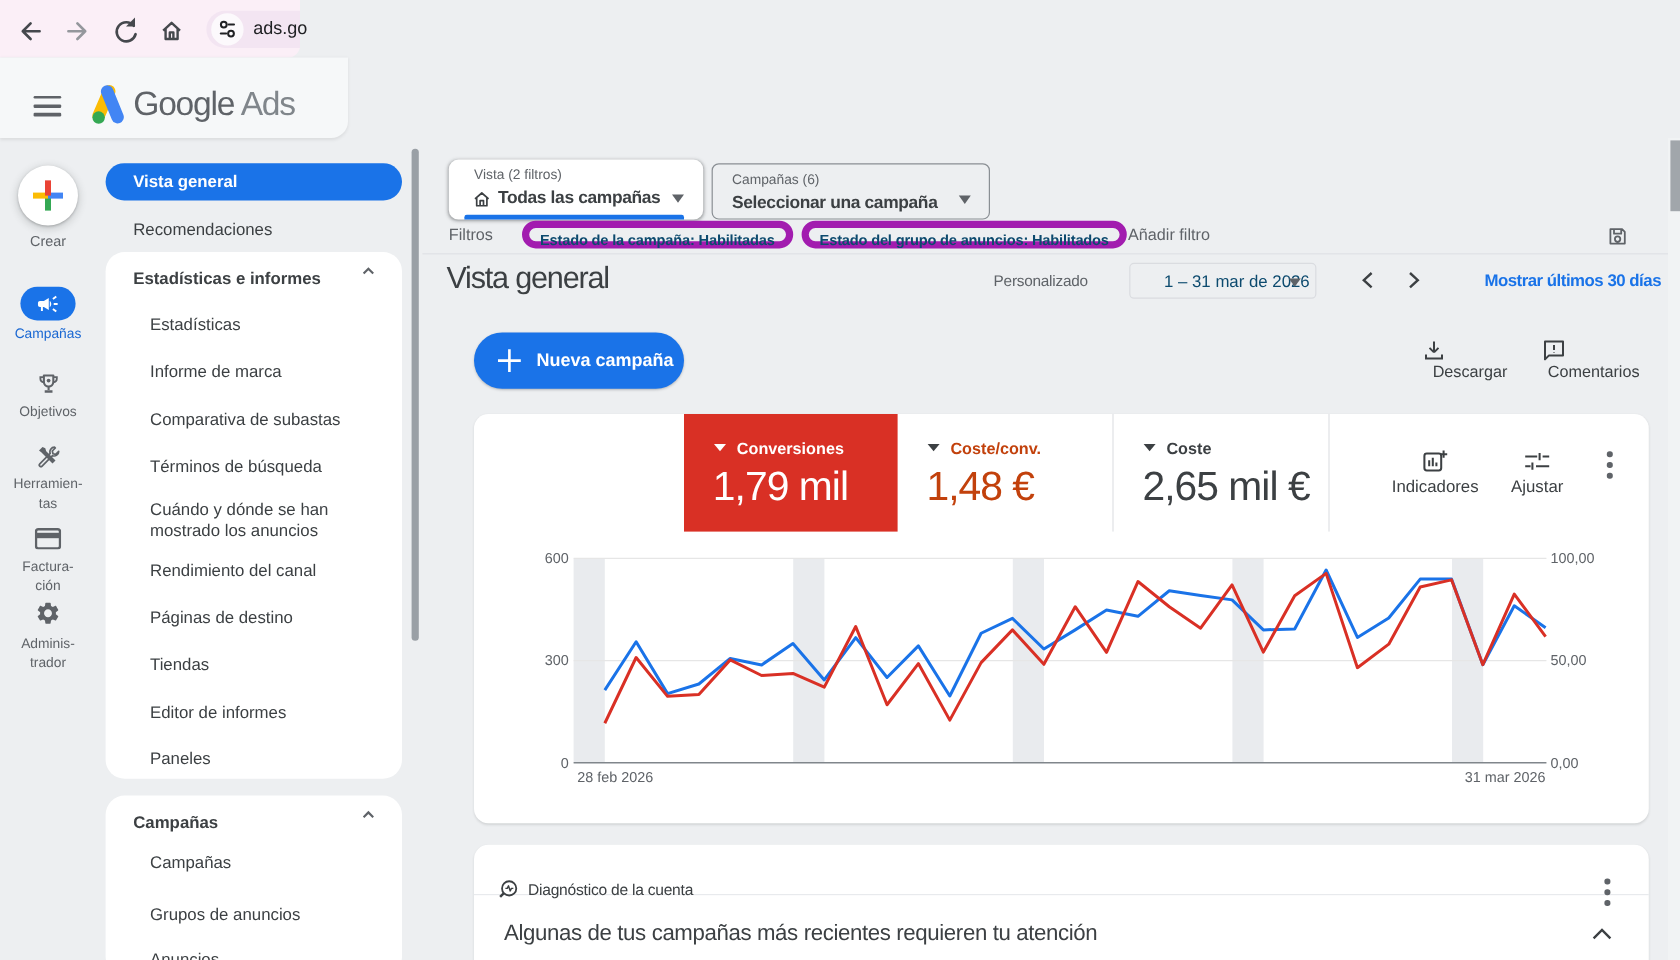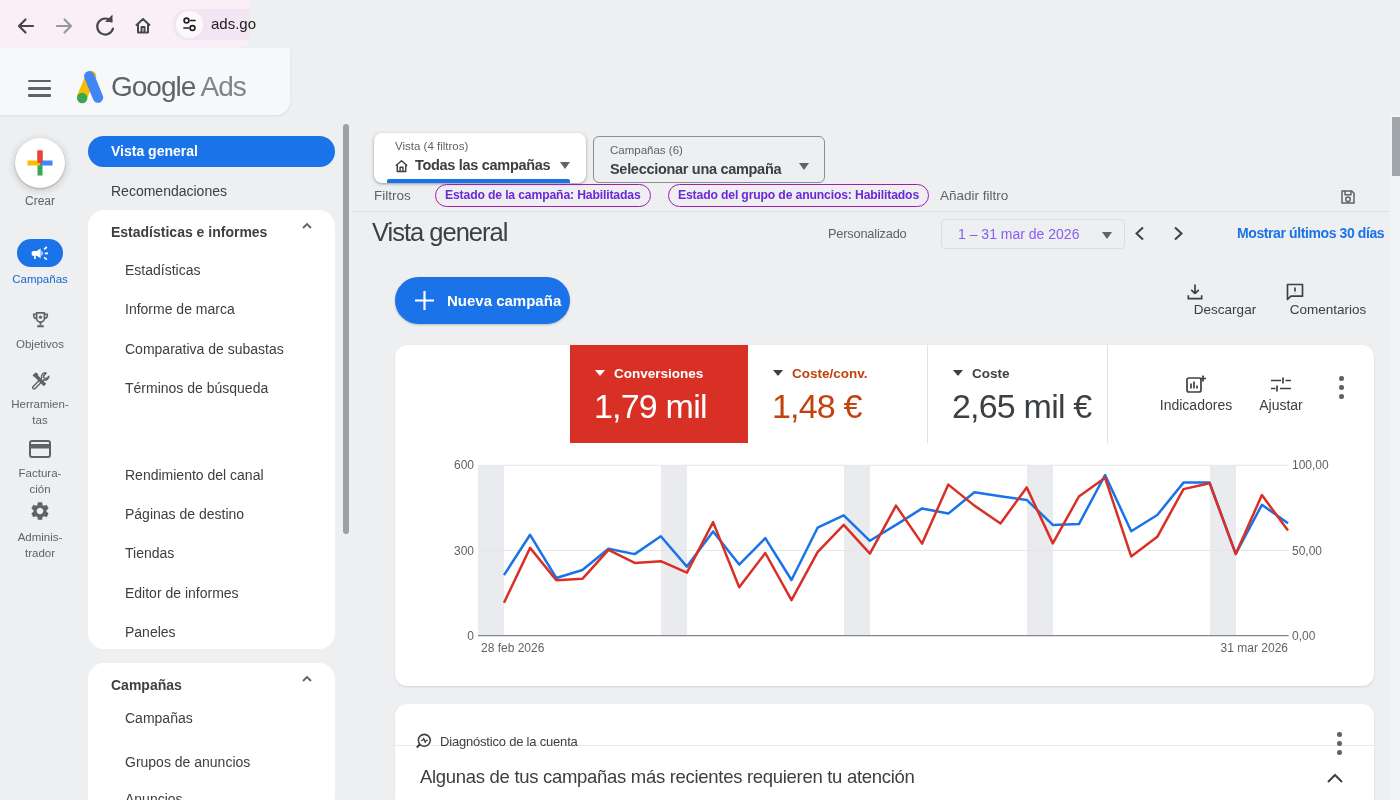--- a/index.html
+++ b/index.html
@@ -49,26 +49,26 @@
 
 .ddcard { top:133px; height:50px; background:#fff; }
 #dd1 { left:374px; width:212px; border-radius:8px; box-shadow:0 1px 2px rgba(60,64,67,.3), 0 1px 3px 1px rgba(60,64,67,.15); }
 #dd1u { position:absolute; left:13px; right:16px; bottom:0; height:4px; background:#1a73e8; border-radius:2px 2px 0 0; }
 #dd2 { left:593px; top:136px; height:47px; width:232px; border:1px solid #8a8f94; border-radius:6px; background:transparent;padding-left:41px; }
 .ddlab { position:absolute; left:21px; top:7px; font-size:11.5px; color:#5f6368; }
 .ddmain { position:absolute; left:21px; top:24px; font-size:14.5px; font-weight:bold; letter-spacing:-0.3px; color:#3c4043; }
 .caret { position:absolute; width:0; height:0; border-left:5.5px solid transparent; border-right:5.5px solid transparent; border-top:7px solid #5f6368; }
 
 #filtrosrow { left:374px; top:188px; font-size:13.5px; color:#5f6368; }
-.chip { position:absolute; top:-4px; height:23px; border:1px solid #a21caf; border-radius:12px; font-size:12.2px; letter-spacing:-0.15px; font-weight:bold; color:#6d28d9; line-height:21px; padding:0 9px; white-space:nowrap; }
+.chip { position:absolute; top:-4px; height:23px; border:6px solid #a21caf; border-radius:12px; font-size:12.2px; letter-spacing:-0.15px; font-weight:bold; color:#0c4a6e; line-height:21px; padding:0 9px; white-space:nowrap; }
 #divider1 { left:352px; top:211px; width:1038px; height:1px; background:#dfe1e5; }
 
 #title { left:372px; top:218px; font-size:25.5px; letter-spacing:-1px; font-weight:400; color:#3c4043; }
 #persrow { top:226px; font-size:12.8px; letter-spacing:-0.2px; color:#5f6368; }
-#datebox { left:941px; top:219px; width:184px; height:30px; border:1px solid #dadce0; border-radius:4px; font-size:14px; color:#8b5cf6; line-height:28px; padding-left:16px; }
+#datebox { left:941px; top:219px; width:156px; height:30px; border:1px solid #dadce0; border-radius:4px; font-size:14px; color:#0c4a6e; line-height:28px; padding-left:28px; }
 #mostrar { left:1213px; top:225px; font-size:14px; letter-spacing:-0.4px; font-weight:bold; color:#1a73e8;margin-left:24px; }
 
 #newbtn { left:395px; top:277px; width:175px; height:47px; background:#1a73e8; border-radius:24px; color:#fff; box-shadow:0 1px 2px rgba(60,64,67,.3); }
 #newbtn .txt { position:absolute; left:52px; top:15px; font-size:15px; font-weight:bold; }
 
 .iconbtn { text-align:center; color:#3c4043; font-size:13.5px; }
 
 
 #mcard { left:395px; top:345px; width:979px; height:341px; background:#fff; border-radius:12px; box-shadow:0 1px 2px rgba(60,64,67,.15); }
 .mseg { position:absolute; top:0; height:98px; }
@@ -188,40 +188,41 @@
 <div class="abs navcard" id="navcard1">
   <div class="nav-h">Estadísticas e informes
     <svg class="chev" viewBox="0 0 12 12">
         <path d="M2 8 l4-4 4 4" stroke="#5f6368" stroke-width="1.8" fill="none"></path>
       </svg>
   </div>
   <div class="nav-i" style="top:52px;">Estadísticas</div>
   <div class="nav-i" style="top:91px;">Informe de marca</div>
   <div class="nav-i" style="top:131px;">Comparativa de subastas</div>
   <div class="nav-i" style="top:170px;">Términos de búsqueda</div>
+  <div class="nav-i" style="top:205px; line-height:18px;">Cuándo y dónde se han<br>mostrado los anuncios</div>
   <div class="nav-i" style="top:257px;">Rendimiento del canal</div>
   <div class="nav-i" style="top:296px;">Páginas de destino</div>
   <div class="nav-i" style="top:335px;">Tiendas</div>
   <div class="nav-i" style="top:375px;">Editor de informes</div>
   <div class="nav-i" style="top:414px;">Paneles</div>
 </div>
 <div class="abs navcard" id="navcard2">
   <div class="nav-h">Campañas
     <svg class="chev" viewBox="0 0 12 12">
         <path d="M2 8 l4-4 4 4" stroke="#5f6368" stroke-width="1.8" fill="none"></path>
       </svg>
   </div>
   <div class="nav-i" style="top:47px;">Campañas</div>
   <div class="nav-i" style="top:91px;">Grupos de anuncios</div>
   <div class="nav-i" style="top:128px;">Anuncios</div>
 </div>
 <div class="abs" id="navsb"></div>
 
 <div class="abs ddcard" id="dd1">
-  <div class="ddlab">Vista (4 filtros)</div>
+  <div class="ddlab">Vista (2 filtros)</div>
   <svg style="position:absolute; left:19px; top:25px;" width="17" height="17" viewBox="0 0 24 24">
       <path d="M4 11 L12 4 L20 11 M6 10 v9 h12 v-9 M10 19 v-6 h4 v6" stroke="#3c4043" stroke-width="2" fill="none" stroke-linejoin="round"></path>
     </svg>
   <div class="ddmain" style="left:41px;">Todas las campañas</div>
   <div class="caret" style="right:16px; top:29px;"></div>
   <div id="dd1u"></div>
 </div>
 <div class="abs ddcard" id="dd2">
   <div class="ddlab" style="left:16px;">Campañas (6)</div>
   <div class="ddmain" style="left:16px;">Seleccionar una campaña</div>

